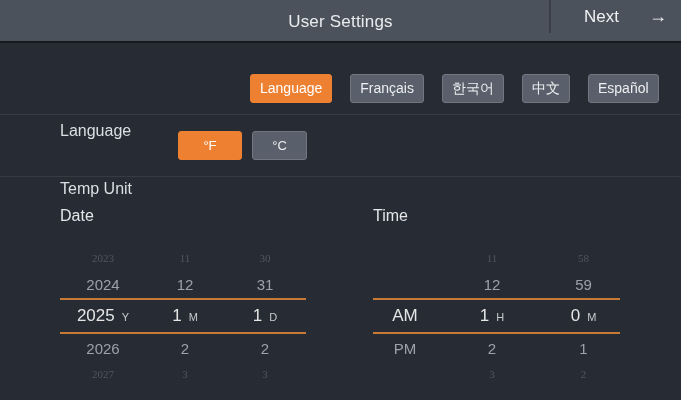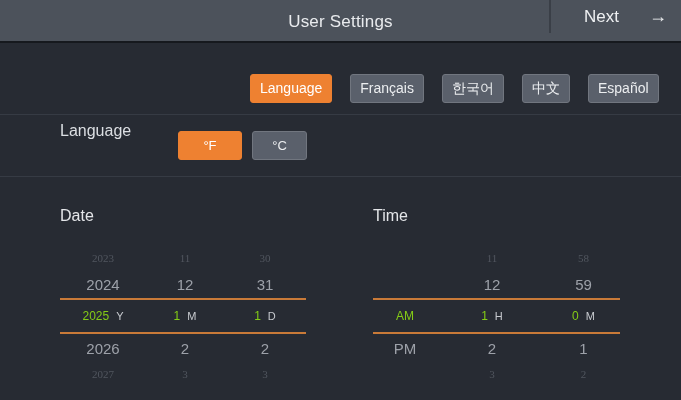--- a/index.html
+++ b/index.html
@@ -44,21 +44,21 @@
   .date-picker .p-row{grid-template-columns:86px 78px 82px;}
   .time-picker .p-row{grid-template-columns:64px 110px 73px;}
   .p-row:nth-child(1){height:24px;}
   .p-row:nth-child(2){height:28px;}
   .p-row:nth-child(3){height:36px;border-top:2px solid #c97a38;border-bottom:2px solid #c97a38;}
   .p-row:nth-child(4){height:28px;}
   .p-row:nth-child(5){height:24px;}
   .p-cell{display:flex;justify-content:center;align-items:baseline;cursor:pointer;}
   .t-far .num{font-size:11px;color:#51565f;font-family:Liberation Serif, serif;}
   .t-near .num{font-size:15px;color:#9da1a9;}
-  .t-sel .num{font-size:12px;color:#84cc16;}
+  .t-sel .num{font-size:17px;color:#e5e5e5;}
   .suf{font-size:11px;color:#c7cacf;margin-left:7px;}
 </style>
 </head>
 <body>
 
 <div class="screen">
 
   <div class="header">
     <div class="header-title">User Settings</div>
     <div class="next-btn">
@@ -71,20 +71,21 @@
   <div class="btn-group lang-group" id="lang-buttons">
       <button class="opt sel">Language</button>
       <button class="opt">Français</button>
       <button class="opt">한국어</button>
       <button class="opt">中文</button>
       <button class="opt">Español</button>
     </div>
 
   <div class="divider div-1"></div>
 
+  <span class="row-label temp-label">Temp Unit</span>
   <div class="btn-group temp-group" id="temp-buttons">
       <button class="opt sel">°F</button>
       <button class="opt">°C</button>
     </div>
 
   <div class="divider div-2"></div>
 
   <span class="section-title date-title">Date</span>
   <span class="section-title time-title">Time</span>
 

